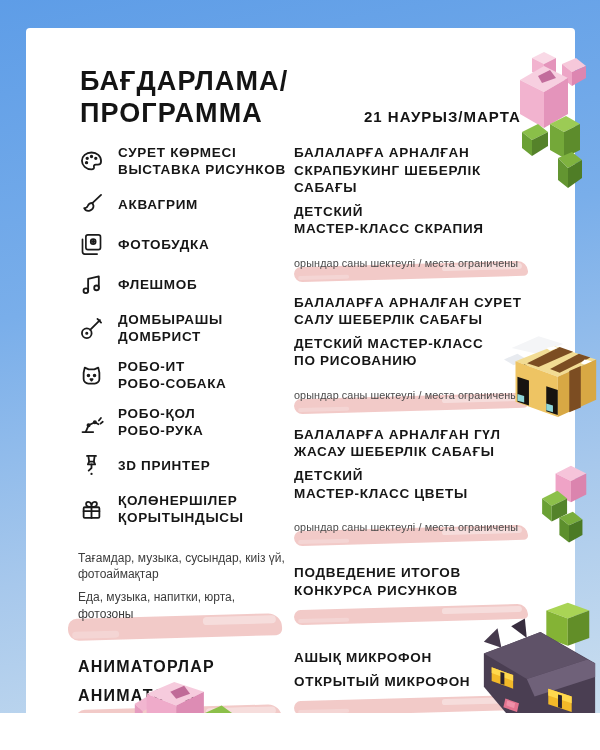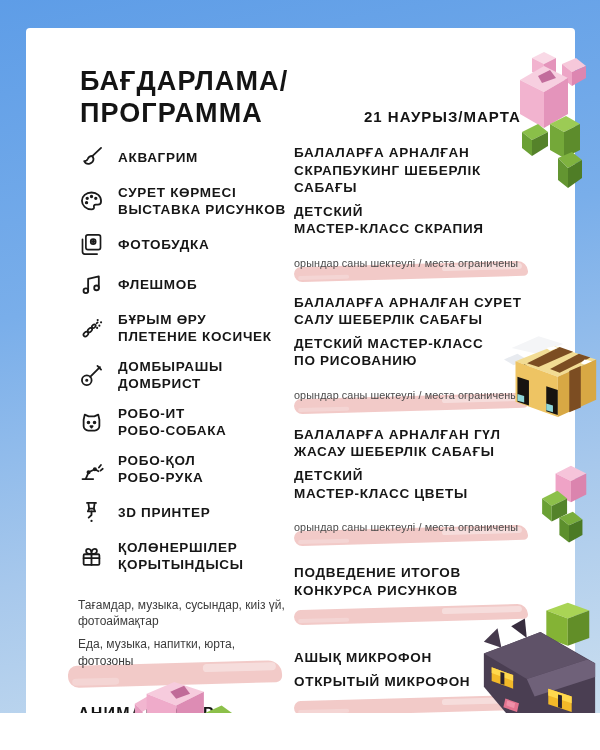--- a/index.html
+++ b/index.html
@@ -43,43 +43,43 @@
 
     <div class="title">БАҒДАРЛАМА/
 ПРОГРАММА</div>
     <div class="date">21 НАУРЫЗ/МАРТА</div>
 
     <div class="col-left">
 
       <div class="item">
         <span class="ic">
           <svg viewBox="0 0 24 24" fill="none" stroke="#1a1a1a" stroke-width="1.6" stroke-linecap="round" stroke-linejoin="round">
-            <path d="M20.5 3.5L12.5 11"></path>
-            <path d="M12.8 10.6c-1.8.1-3.6 1-4.2 2.7-.5 1.3-1.5 1.9-3.1 1.9 1 1.9 3.2 2.8 5 2.2 1.9-.6 3.3-2.3 3.3-4.2l-1-2.6z"></path>
-          </svg>
-        </span>
-        <span class="lb">АКВАГРИМ</span>
-      </div>
-
-      <div class="item">
-        <span class="ic">
-          <svg viewBox="0 0 24 24" fill="none" stroke="#1a1a1a" stroke-width="1.6" stroke-linecap="round" stroke-linejoin="round">
             <path d="M12 4C7.2 4 3.5 7.2 3.5 11.4S7.2 19 12 19c1.9 0 2.5-1.1 2.2-2.1-.4-1.1.3-2.1 1.5-2.1h2c1.6 0 2.8-1.3 2.8-3.1C20.5 7.2 16.8 4 12 4z"></path>
             <circle cx="8.2" cy="9.2" r="0.7" fill="#1a1a1a"></circle>
               <circle cx="12" cy="7.6" r="0.7" fill="#1a1a1a"></circle>
             <circle cx="15.8" cy="9.2" r="0.7" fill="#1a1a1a"></circle>
               <circle cx="7.6" cy="13" r="0.7" fill="#1a1a1a"></circle>
           </svg>
         </span>
         <span class="lb">СУРЕТ КӨРМЕСІ
 ВЫСТАВКА РИСУНКОВ</span>
       </div>
 
       <div class="item">
         <span class="ic">
+          <svg viewBox="0 0 24 24" fill="none" stroke="#1a1a1a" stroke-width="1.6" stroke-linecap="round" stroke-linejoin="round">
+            <path d="M20.5 3.5L12.5 11"></path>
+            <path d="M12.8 10.6c-1.8.1-3.6 1-4.2 2.7-.5 1.3-1.5 1.9-3.1 1.9 1 1.9 3.2 2.8 5 2.2 1.9-.6 3.3-2.3 3.3-4.2l-1-2.6z"></path>
+          </svg>
+        </span>
+        <span class="lb">АКВАГРИМ</span>
+      </div>
+
+      <div class="item">
+        <span class="ic">
           <svg viewBox="0 0 24 24" fill="none" stroke="#1a1a1a" stroke-width="1.5" stroke-linecap="round" stroke-linejoin="round">
             <rect x="7" y="3.5" width="13" height="13" rx="1.8"></rect>
             <path d="M4 7.5v11a2 2 0 0 0 2 2h11"></path>
             <circle cx="13.5" cy="9.5" r="2.2"></circle>
               <path d="M13.5 8.4v2.2M12.4 9.5h2.2"></path>
           </svg>
         </span>
         <span class="lb">ФОТОБУДКА</span>
       </div>
 
@@ -87,33 +87,20 @@
         <span class="ic">
           <svg viewBox="0 0 24 24" fill="none" stroke="#1a1a1a" stroke-width="1.6" stroke-linecap="round" stroke-linejoin="round">
             <path d="M9 17.5V7l9.5-2.2V15"></path>
             <circle cx="7" cy="17.5" r="2.1"></circle>
               <circle cx="16.5" cy="15" r="2.1"></circle>
           </svg>
         </span>
         <span class="lb">ФЛЕШМОБ</span>
       </div>
 
-      <div class="item">
-        <span class="ic">
-          <svg viewBox="0 0 24 24" fill="none" stroke="#1a1a1a" stroke-width="1.5" stroke-linecap="round" stroke-linejoin="round">
-            <ellipse cx="7" cy="17" rx="2.4" ry="1.7" transform="rotate(-42 7 17)"></ellipse>
-            <ellipse cx="10.6" cy="13.4" rx="2.2" ry="1.5" transform="rotate(-42 10.6 13.4)"></ellipse>
-            <ellipse cx="14" cy="10" rx="1.9" ry="1.3" transform="rotate(-42 14 10)"></ellipse>
-            <path d="M16.5 7.5l1-1"></path>
-            <path d="M17 11.5l.01 0M19 9.5l.01 0M20.5 6.5l.01 0M17.5 4.5l.01 0" stroke-width="1.9"></path>
-          </svg>
-        </span>
-        <span class="lb">БҰРЫМ ӨРУ
-ПЛЕТЕНИЕ КОСИЧЕК</span>
-      </div>
 
       <div class="item">
         <span class="ic">
           <svg viewBox="0 0 24 24" fill="none" stroke="#1a1a1a" stroke-width="1.6" stroke-linecap="round" stroke-linejoin="round">
             <circle cx="7.8" cy="16.2" r="4.3"></circle>
             <path d="M10.8 13.2L19.5 4.5"></path>
             <path d="M17.3 3.5l3.2 3.2"></path>
             <circle cx="7.8" cy="16.2" r="0.6" fill="#1a1a1a"></circle>
           </svg>
         </span>

